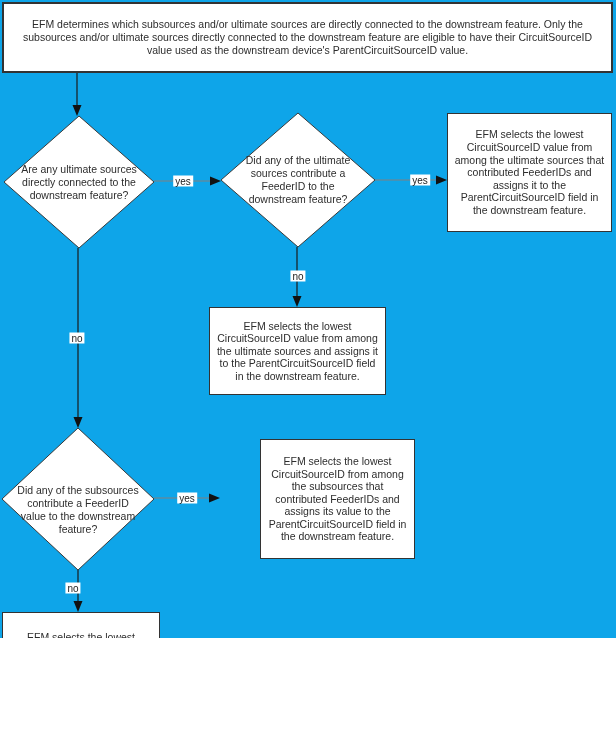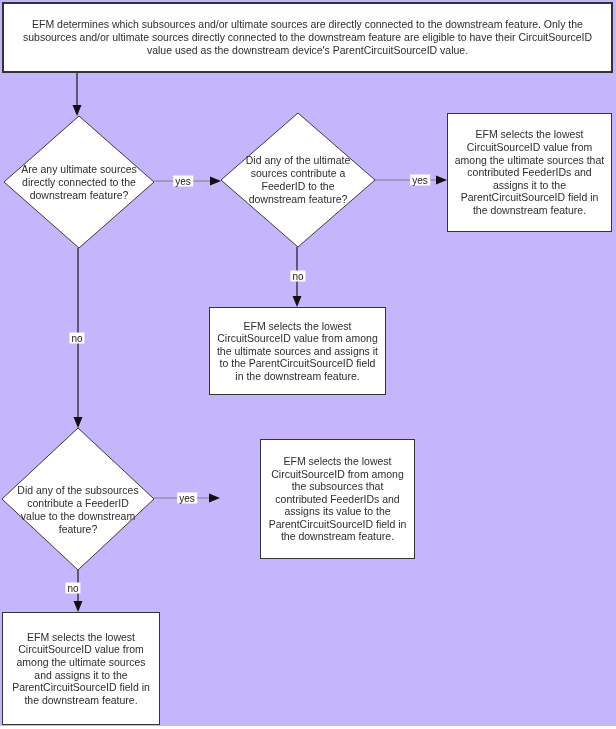--- a/index.html
+++ b/index.html
@@ -4,22 +4,22 @@
 <style>
   html, body {
     margin: 0;
     padding: 0;
     background: #ffffff;
     font-family: "Liberation Sans", sans-serif;
   }
   .stage {
     position: relative;
     width: 616px;
-    height: 726px;
-    background: #c4b5fd;
+    height: 638px;
+    background: #0ea5e9;
     overflow: hidden;
     color: #2d2d2d;
   }
   .overlay {
     position: absolute;
     left: 0;
     top: 0;
   }
   .box {
     position: absolute;

